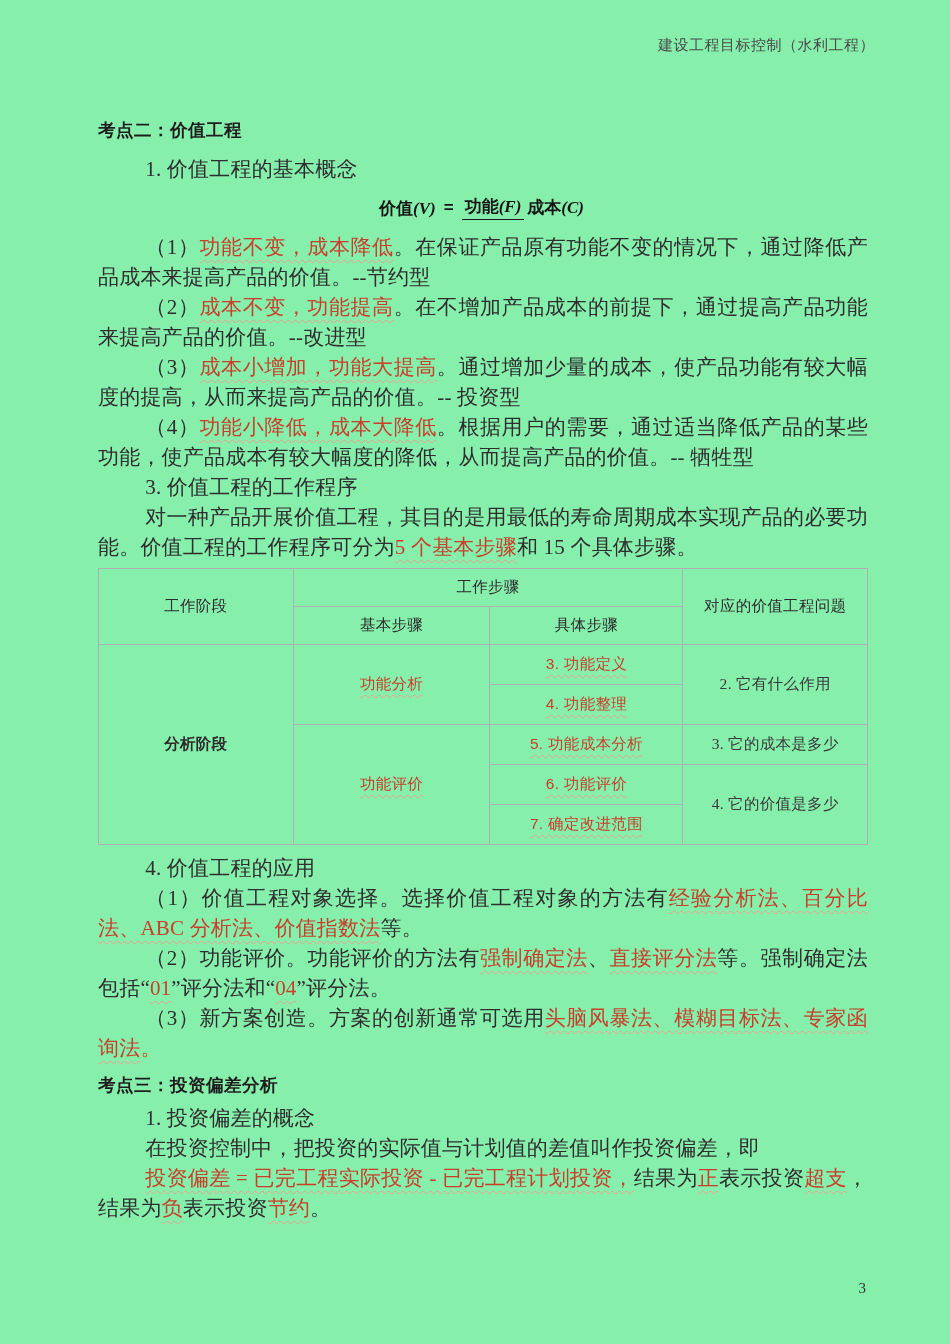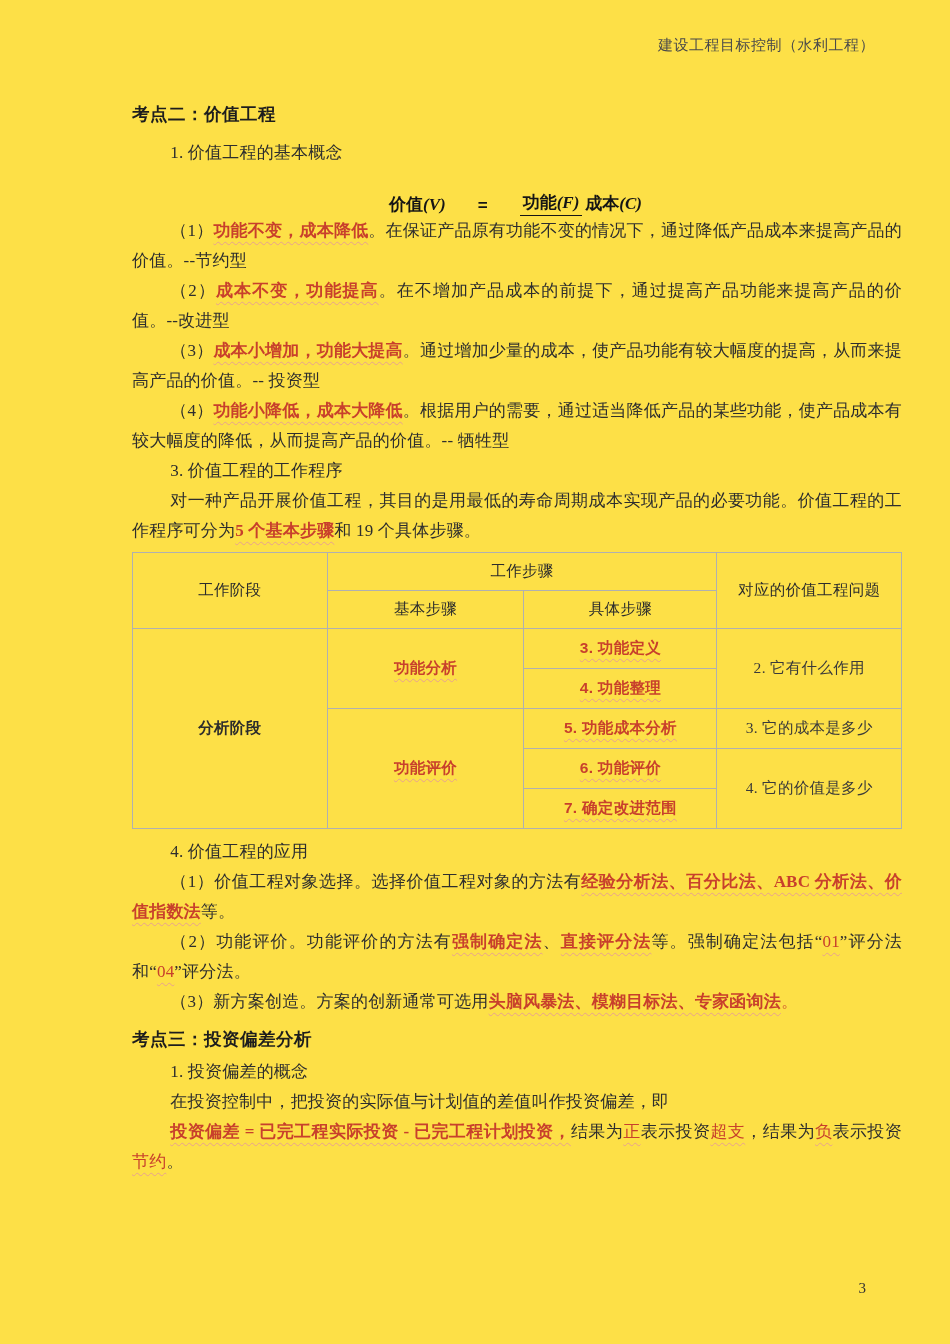--- a/index.html
+++ b/index.html
@@ -1,56 +1,56 @@
 <!DOCTYPE html>
 <html><head>
 <meta charset="utf-8">
 <style>
   * { margin:0; padding:0; box-sizing:border-box; }
   html,body { background:#ffffff; }
   .page {
     position:relative;
     width:950px; height:1344px;
-    background:#fde047;
+    background:#86efac;
     font-family:"Liberation Serif","DejaVu Serif",serif;
     color:#2e2e2e;
     overflow:hidden;
   }
   .doc-header {
     position:absolute; top:36px; right:75px;
     font-family:"Liberation Sans","DejaVu Sans",sans-serif;
     font-size:15px; color:#4a4a4a; letter-spacing:0.5px;
   }
   .content {
-    position:absolute; left:98px; top:102px; width:770px;margin-left:34px;
+    position:absolute; left:98px; top:118px; width:770px;
   }
   h1.sec-heading {
     font-family:"Liberation Sans","DejaVu Sans",sans-serif;
     font-size:17.5px; font-weight:bold; color:#1d1d1d;
     line-height:24px; margin:0 0 12px 0; letter-spacing:0.5px;
   }
   h1.sec-heading.second { margin:10px 0 6px 0; }
   .para {
-    font-size:17px; line-height:30px; text-align:justify;
+    font-size:21px; line-height:30px; text-align:justify;
     text-indent:2.25em; letter-spacing:0.2px; color:#2e2e2e;
   }
   .red  { color:#c8402c; }
-  .bold { font-weight:bold; }
+  .bold { font-weight:normal; }
   .wavy {
     text-decoration-line:underline;
     text-decoration-style:wavy;
     text-decoration-color:#e8a28e;
     text-decoration-thickness:1px;
     text-underline-offset:5px;
   }
   
   .formula {
-    height:48px; display:flex; align-items:flex-end; justify-content:center;
+    height:48px; display:flex; align-items:center; justify-content:center;
     font-family:"Liberation Sans","DejaVu Sans",sans-serif;
-    font-weight:bold; font-size:17px; color:#151515;gap:24px;
+    font-weight:bold; font-size:17px; color:#151515;
   }
   .formula .var { font-family:"Liberation Serif","DejaVu Serif",serif; font-style:italic; }
   .formula .eq { margin:0 8px; }
   .frac { display:inline-flex; flex-direction:row; text-align:center; line-height:22px; }
   .frac .num { display:block; padding:0 3px 1px 3px; border-bottom:1.5px solid #151515; }
   .frac .den { display:block; padding:1px 3px 0 3px; }
   
   table.ve-table {
     width:100%; border-collapse:collapse; table-layout:fixed;
     margin:6px 0 0 0;
@@ -94,21 +94,21 @@
         <span class="num"><span>功能</span><span class="var">(F)</span></span>
         <span class="den"><span>成本</span><span class="var">(C)</span></span>
       </span>
     </div>
 
     <p class="para"><span>（1）</span><span class="red bold wavy">功能不变，成本降低</span><span>。在保证产品原有功能不变的情况下，通过降低产品成本来提高产品的价值。--节约型</span></p>
     <p class="para"><span>（2）</span><span class="red bold wavy">成本不变，功能提高</span><span>。在不增加产品成本的前提下，通过提高产品功能来提高产品的价值。--改进型</span></p>
     <p class="para"><span>（3）</span><span class="red bold wavy">成本小增加，功能大提高</span><span>。通过增加少量的成本，使产品功能有较大幅度的提高，从而来提高产品的价值。-- 投资型</span></p>
     <p class="para"><span>（4）</span><span class="red bold wavy">功能小降低，成本大降低</span><span>。根据用户的需要，通过适当降低产品的某些功能，使产品成本有较大幅度的降低，从而提高产品的价值。-- 牺牲型</span></p>
     <p class="para"><span>3. 价值工程的工作程序</span></p>
-    <p class="para"><span>对一种产品开展价值工程，其目的是用最低的寿命周期成本实现产品的必要功能。价值工程的工作程序可分为</span><span class="red bold wavy">5 个基本步骤</span><span>和 19 个具体步骤。</span></p>
+    <p class="para"><span>对一种产品开展价值工程，其目的是用最低的寿命周期成本实现产品的必要功能。价值工程的工作程序可分为</span><span class="red bold wavy">5 个基本步骤</span><span>和 15 个具体步骤。</span></p>
 
     <table class="ve-table">
       <colgroup>
         <col style="width:25.3%">
           <col style="width:25.6%">
           <col style="width:25.1%">
           <col style="width:24%">
       </colgroup>
       <tbody>
         <tr class="hdr">

